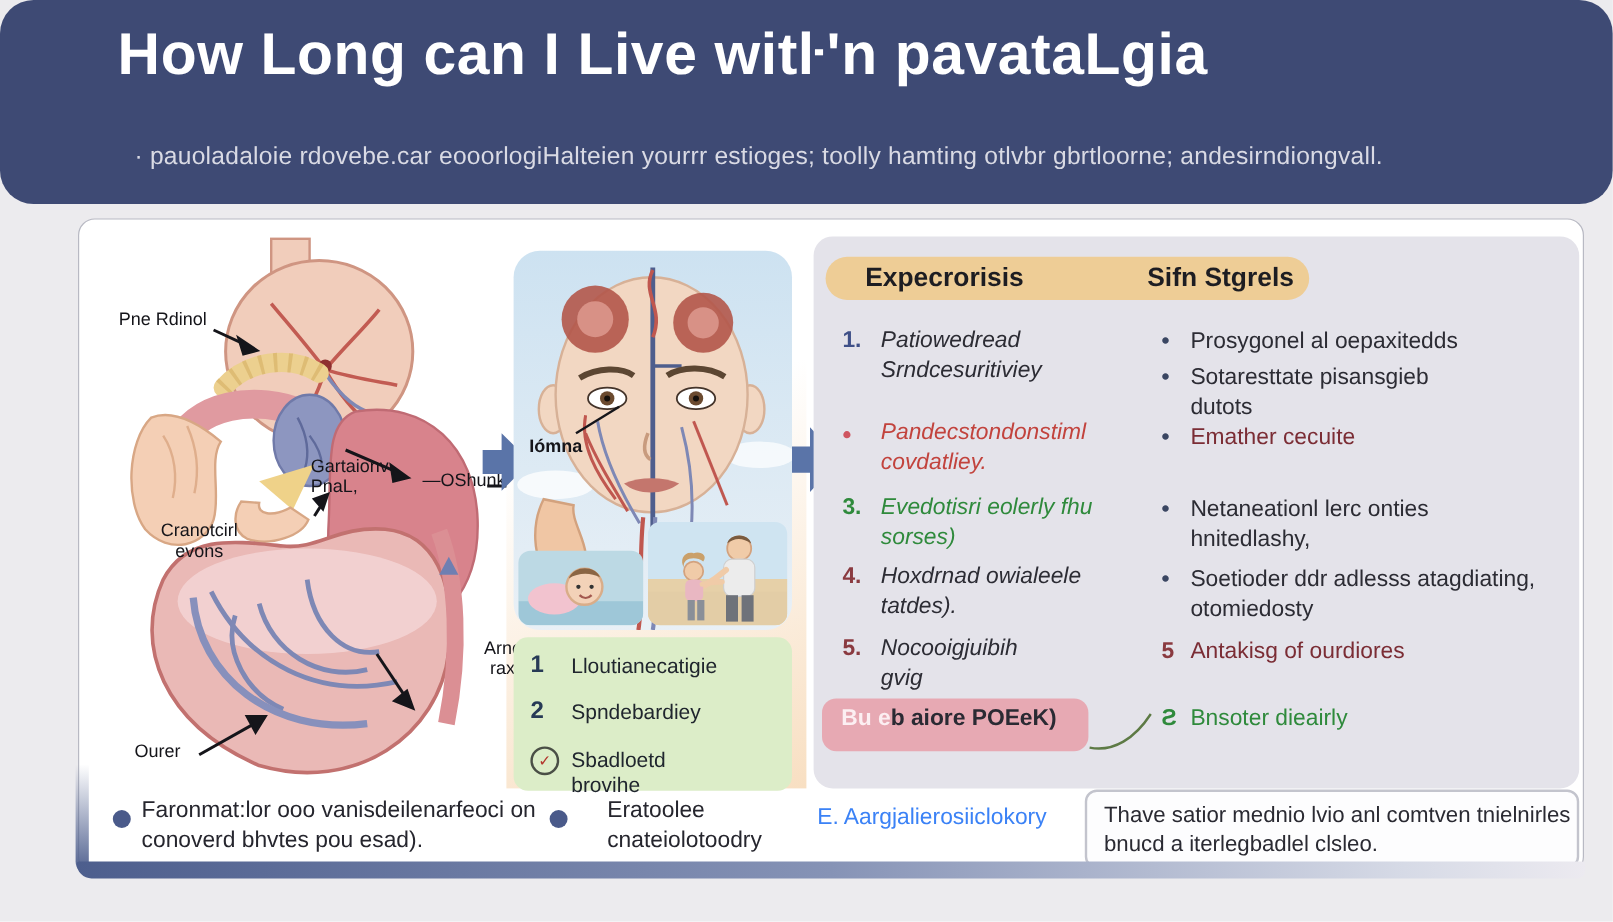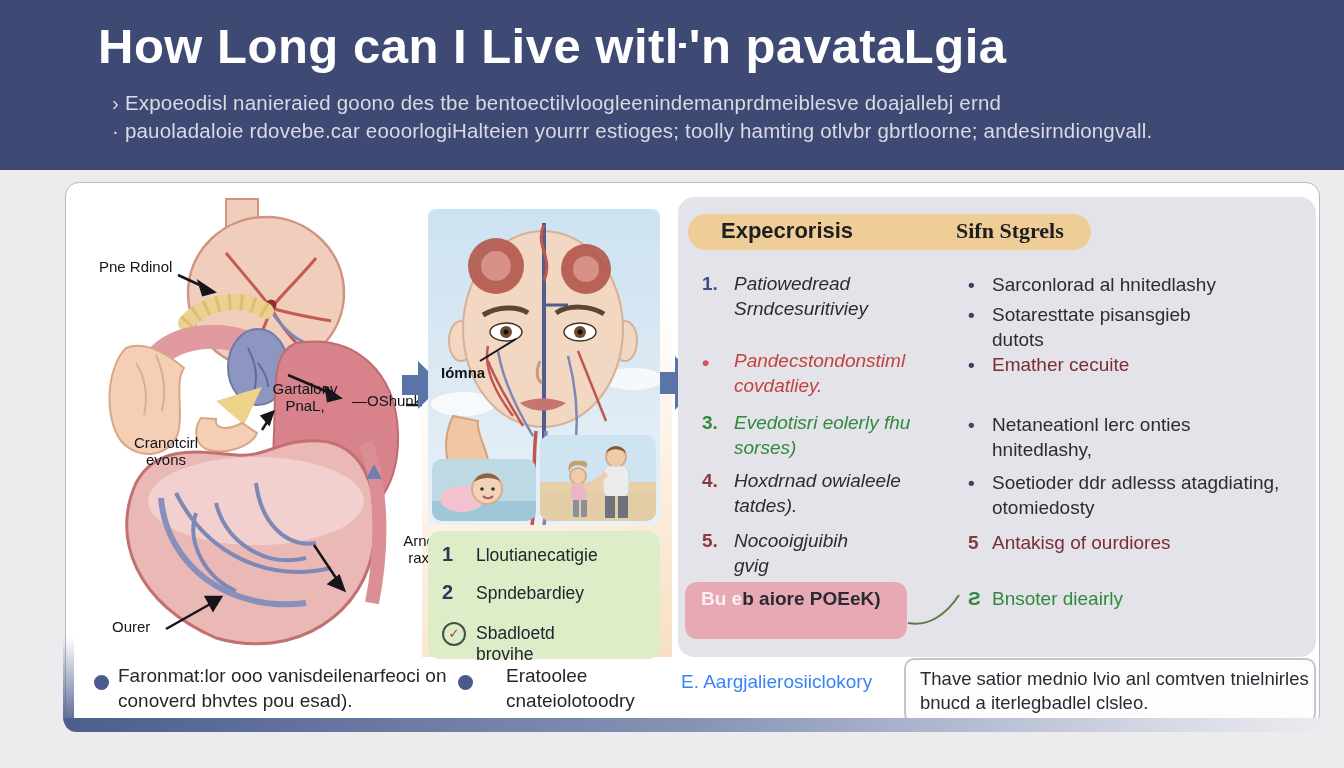--- a/index.html
+++ b/index.html
@@ -3,21 +3,21 @@
 <meta charset="utf-8">
 <style>
   html,body{margin:0;padding:0;}
   body{width:1344px;height:768px;overflow:hidden;background:#ecebee;
        font-family:"Liberation Sans","DejaVu Sans",sans-serif;}
   .abs{position:absolute;}
   .pre{white-space:pre-line;}
   #stage{position:relative;width:1344px;height:768px;}
 
   
-  .banner{left:0;top:0;width:1344px;height:170px;background:#3e4a74;}
+  .banner{left:0;top:0;width:1344px;height:170px;background:#3e4a74;border-radius:28px;}
   .title{left:98px;top:18px;font-size:49px;font-weight:700;color:#ffffff;letter-spacing:.5px;}
   .sub{left:112px;font-size:20.5px;color:#d9dae4;letter-spacing:.2px;}
   .sub1{top:91px;} .sub2{top:119px;}
 
   
   .card{left:65px;top:182px;width:1253px;height:544px;background:#ffffff;
         border:1px solid #b8b9c3;border-radius:14px;}
   .card::after{content:"";position:absolute;left:-2px;right:-2px;bottom:-5px;height:14px;
         border-radius:4px 6px 14px 28px;
         background:linear-gradient(to right,#4d5e8d,#8693b6 50%,#d6dae6 88%,#eceaf0);}
@@ -25,63 +25,63 @@
         background:linear-gradient(to top,#4d5e8d,rgba(77,94,141,0));
         border-bottom-left-radius:30px;}
 
   
   .mid-bg{left:356px;top:12px;width:250px;height:462px;
         background:linear-gradient(160deg,rgba(250,240,230,0) 35%,#f8dfc2 100%);}
 
   
   .alabel{font-size:15px;color:#141419;line-height:1.12;font-weight:500;}
   .lbl-top{left:33px;top:76px;}
-  .lbl-vein{left:193px;top:198px;width:92px;text-align:center;}
+  .lbl-vein{left:193px;top:198px;width:92px;text-align:left;}
   .lbl-shunt{left:286px;top:210px;}
   .lbl-cranial{left:52px;top:252px;width:96px;text-align:center;}
   .lbl-artery{left:328px;top:350px;width:66px;text-align:center;}
   .lbl-outer{left:46px;top:436px;}
   .lbl-peri{left:236px;top:424px;width:104px;}
 
   
   .flow1{left:336px;top:176px;} .flow2{left:592px;top:170px;}
 
   
-  .face-card{left:362px;top:26px;width:232px;height:316px;border-radius:8px;overflow:hidden;
+  .face-card{left:362px;top:26px;width:232px;height:316px;border-radius:22px;overflow:hidden;
         background:linear-gradient(180deg,#cde2f1,#e9f0f6);}
   .face-label{left:13px;top:155px;font-size:15px;font-weight:700;color:#15151a;}
   .scene-baby{left:4px;top:250px;width:104px;height:62px;border-radius:10px;overflow:hidden;background:#bcd9e4;}
   .scene-family{left:112px;top:226px;width:116px;height:86px;border-radius:10px;overflow:hidden;
         background:linear-gradient(180deg,#cfe4f1 55%,#e6d0a8 55%);}
 
   
   .green-box{left:362px;top:348px;width:232px;height:128px;background:#dcedc8;border-radius:12px;}
   .gb-row{left:14px;height:28px;}
   .gb-m{position:absolute;left:0;top:0;width:26px;font-size:20px;font-weight:700;color:#273a56;}
   .gb-t{position:absolute;left:34px;top:2px;font-size:17.5px;color:#20262e;}
   .gb-check{position:absolute;left:0;top:1px;width:20px;height:20px;border:2.5px solid #4a4f46;
         border-radius:50%;color:#b3342c;font-size:13px;font-weight:700;text-align:center;line-height:20px;}
 
   
   .rpanel{left:612px;top:14px;width:638px;height:460px;background:#e4e3ea;border-radius:16px;}
   .tan-header{left:10px;top:17px;width:403px;height:36px;background:#eecd96;border-radius:18px;}
   .hdr{top:4px;font-size:22px;font-weight:700;color:#1d1d22;}
-  .hdr-l{left:33px;text-align:right;} .hdr-r{left:268px;font-family:Liberation Serif, serif;}
+  .hdr-l{left:33px;text-align:right;} .hdr-r{left:268px;}
 
   .item{font-size:19px;line-height:1.3;}
   .mk{position:absolute;width:26px;font-weight:700;font-size:19px;}
   .tx{position:absolute;left:0;top:0;}
   .m-blue{color:#3f5088;} .m-red{color:#cf5560;font-size:21px;} .m-green{color:#2f8a3c;}
   .m-maroon{color:#8a3a40;}
   .t-dark{color:#2c2c34;} .t-red{color:#c2433d;} .t-green{color:#2f8a3c;} .t-maroon{color:#7b2d35;}
   .lcol-m{left:24px;} .lcol-t{left:56px;width:200px;font-style:italic;}
   .rcol-m{left:290px;} .rcol-t{left:314px;width:314px;}
   .bullet{font-size:19px;color:#3a4662;}
 
-  .pink-box{left:7px;top:385px;width:222px;height:57px;background:#e7a9b3;border-radius:12px;}
+  .pink-box{left:7px;top:385px;width:222px;height:44px;background:#e7a9b3;border-radius:12px;}
   .pb-line{left:16px;font-size:19px;font-weight:600;color:#2a2a33;}
   .pb1{top:6px;} .pb2{top:29px;}
   .pb-hi{color:#fceff2;}
 
   
   .fdot{width:15px;height:15px;border-radius:50%;background:#4a5a8a;}
   .ftext{font-size:19px;color:#26262e;line-height:1.3;}
   .f1d{left:28px;top:492px;} .f1t{left:52px;top:481px;width:340px;}
   .f2d{left:392px;top:492px;} .f2t{left:416px;top:481px;width:220px;margin-left:24px;}
   .f3t{left:615px;top:487px;width:230px;color:#3b82f6;}
@@ -89,21 +89,20 @@
         border:2px solid #c3c4cd;border-radius:10px;}
   .note-t{left:14px;top:7px;font-size:18.5px;color:#2a2a32;line-height:1.3;}
 </style>
 </head>
 <body>
 
 <div id="stage">
 
   <div class="abs banner">
     <div class="abs title">How Long can I Live witŀ'n pavataLgia</div>
-    <div class="abs sub sub1">› Expoeodisl nanieraied goono des tbe bentoectilvloogleenindemanprdmeiblesve doajallebj ernd</div>
     <div class="abs sub sub2">· pauoladaloie rdovebe.car eooorlogiHalteien yourrr estioges; toolly hamting otlvbr gbrtloorne; andesirndiongvall.</div>
   </div>
 
   <div class="abs card">
 
     <div class="abs mid-bg"></div>
 
     <svg class="abs" style="left:0;top:0" width="358" height="478" viewBox="0 0 358 478">
 
       <rect x="160" y="16" width="32" height="34" fill="#f1cdbb" stroke="#cf9582" stroke-width="2"></rect>
@@ -297,21 +296,21 @@
 
       <div class="abs pink-box">
         <div class="abs pb-line pb1"><span class="pb-hi">Bu e</span><span>b aiore POEeK)</span></div>
       </div>
       <svg class="abs" style="left:228px;top:396px" width="56" height="38" viewBox="0 0 56 38">
         <path d="M2,30 C22,34 40,22 53,2" stroke="#5d7a45" stroke-width="2" fill="none"></path>
       </svg>
 
       <div class="abs item" style="top:76px">
         <span class="abs mk rcol-m bullet">•</span>
-        <span class="abs tx rcol-t pre t-dark">Sarconlorad al hnitedlashy</span>
+        <span class="abs tx rcol-t pre t-dark">Prosygonel al oepaxitedds</span>
       </div>
       <div class="abs item" style="top:106px">
         <span class="abs mk rcol-m bullet">•</span>
         <span class="abs tx rcol-t pre t-dark">Sotaresttate pisansgieb
 dutots</span>
       </div>
       <div class="abs item" style="top:156px">
         <span class="abs mk rcol-m bullet">•</span>
         <span class="abs tx rcol-t pre t-maroon">Emather cecuite</span>
       </div>

